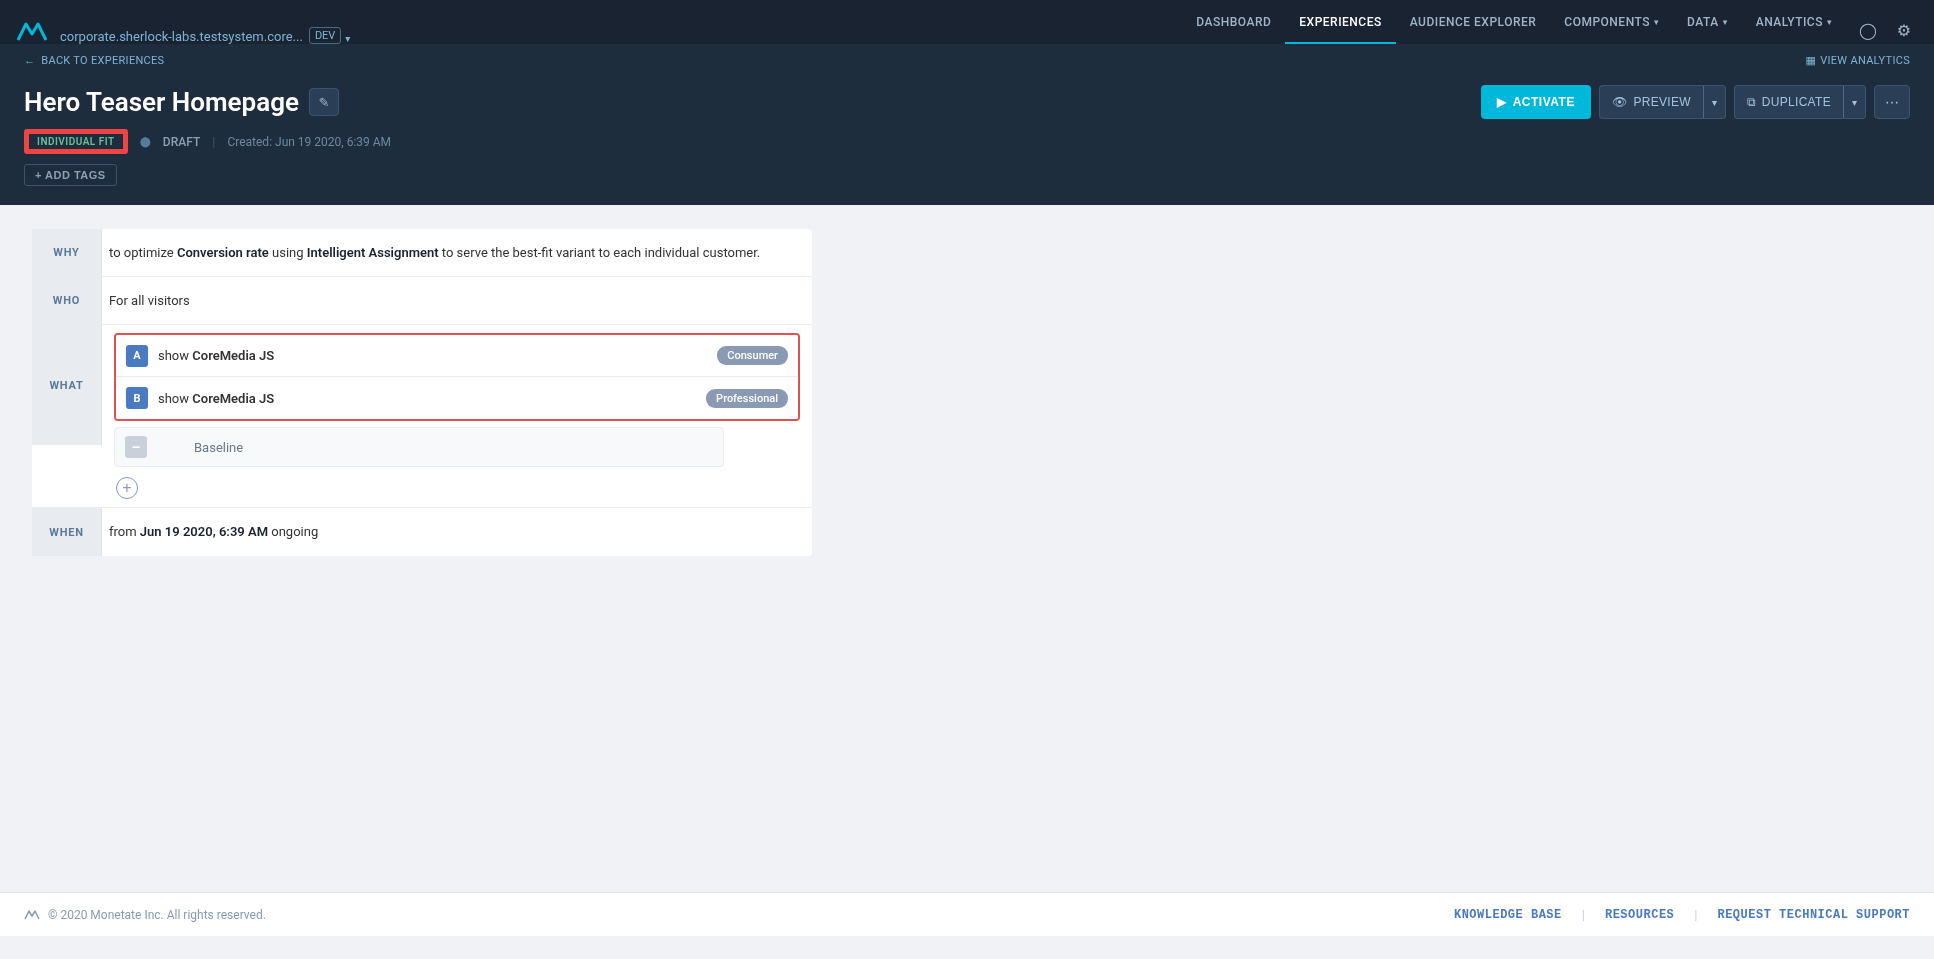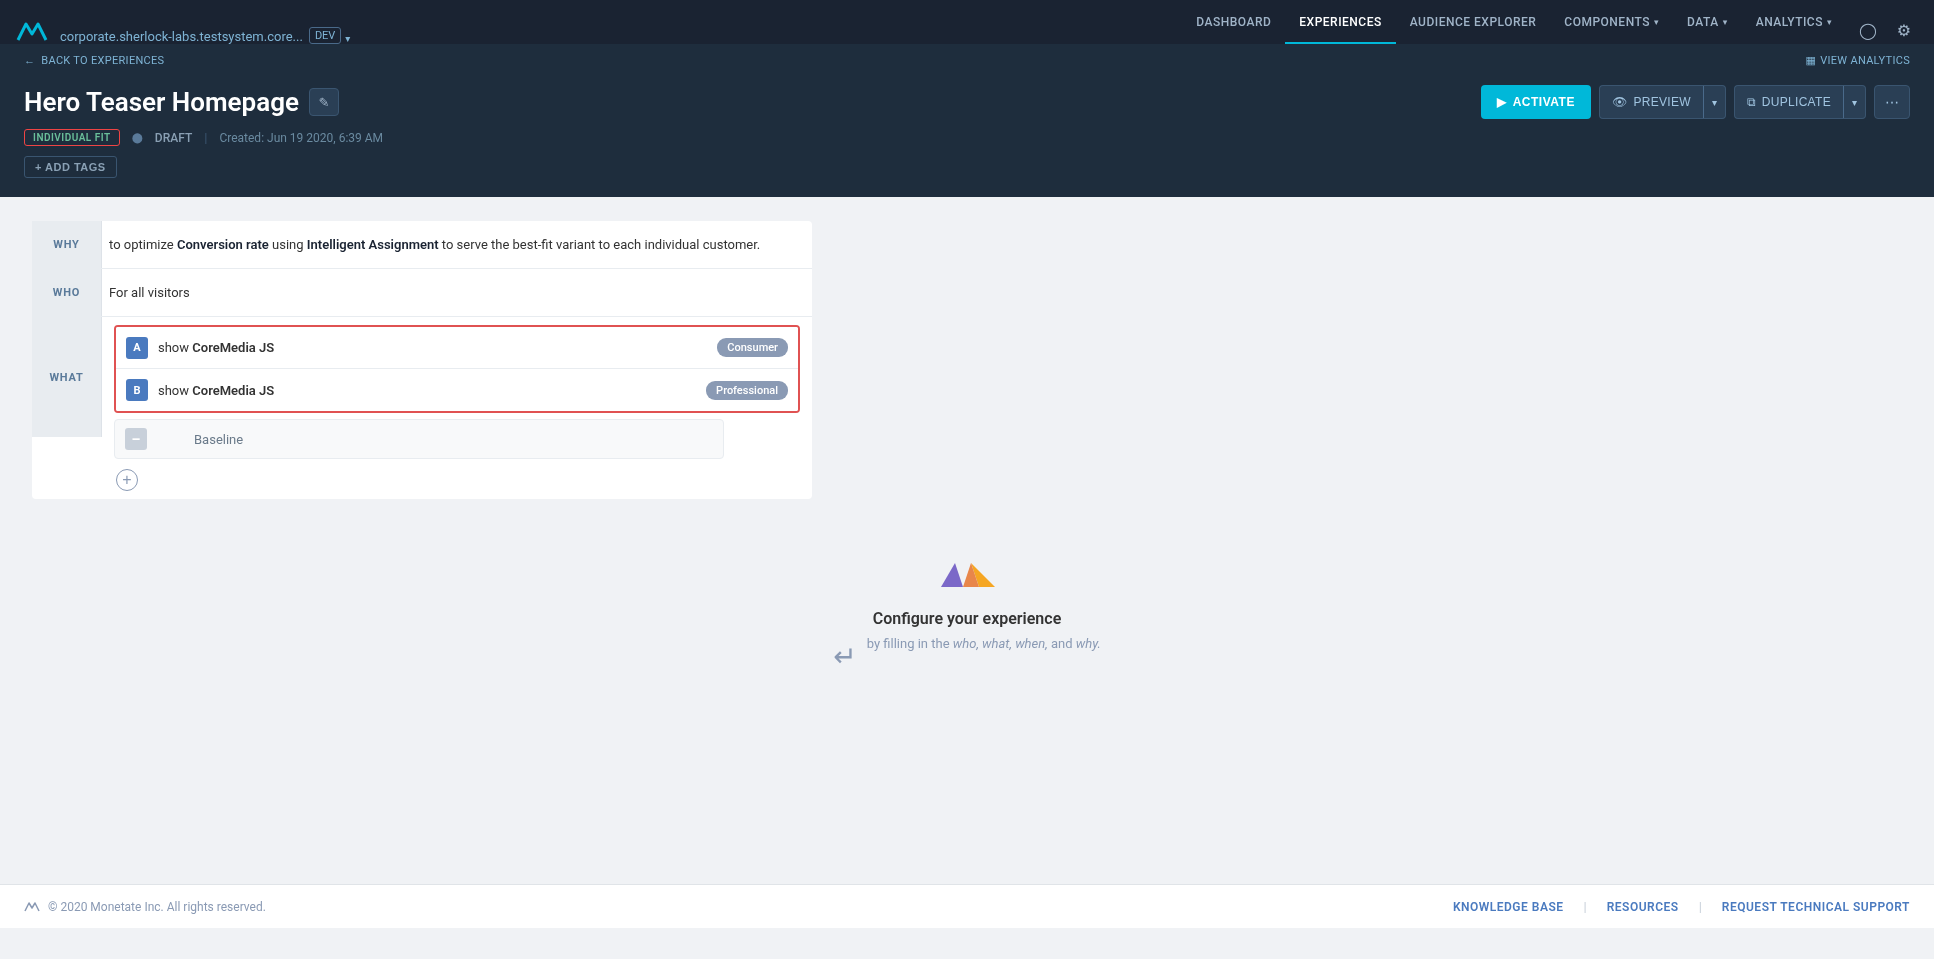--- a/index.html
+++ b/index.html
@@ -209,21 +209,21 @@
       display: flex;
       align-items: center;
     }
     .meta-row {
       display: flex;
       align-items: center;
       gap: 12px;
       padding-bottom: 10px;
     }
     .badge-fit {
-      border: 1px solid #ef4444;
+      border: 5px solid #ef4444;
       color: #6abf9a;
       font-size: 10px;
       font-weight: 600;
       padding: 2px 8px;
       border-radius: 3px;
       letter-spacing: 0.5px;
       text-transform: uppercase;
     }
     .meta-dot {
       color: #5a7a9a;
@@ -452,20 +452,21 @@
       align-items: center;
       gap: 20px;
     }
     .footer-link {
       color: #4a7abf;
       font-size: 12px;
       font-weight: 600;
       letter-spacing: 0.5px;
       text-transform: uppercase;
       cursor: pointer;
+      font-family: Liberation Mono, monospace;
     }
     .footer-sep { color: #c8d0da; }
 
     
     .btn-group {
       display: flex;
       align-items: center;
     }
     .back-row {
       display: flex;
@@ -644,43 +645,30 @@
 
         <div class="baseline-row">
           <div class="baseline-dash">–</div>
           <div class="baseline-text">Baseline</div>
         </div>
 
         <button class="add-variant-btn" style="margin-top:10px; margin-left:2px;">+</button>
       </div>
     </div>
 
-
-
-  </div>
-
-  <div class="configure-section">
-
-    <svg class="configure-logo" viewBox="0 0 60 44" fill="none">
-      <path d="M2 40 L18 8 L30 26 L42 8 L58 40" stroke="transparent" stroke-width="0" fill="none"></path>
-
-      <polygon points="4,38 26,38 18,14" fill="#7b68c8"></polygon>
-
-      <polygon points="34,14 42,38 58,38" fill="#f5a623"></polygon>
-
-      <polygon points="26,38 34,14 42,38" fill="#e8864a"></polygon>
-    </svg>
-    <div class="configure-title">Configure your experience</div>
-    <div class="configure-desc-row">
-      <span class="configure-arrow">↵</span>
-      <span class="configure-subtitle">
-        by filling in the <em>who, what, when,</em> and <em>why.</em>
-      </span>
-    </div>
-  </div>
+    <div class="exp-row">
+      <div class="exp-label">WHEN</div>
+      <div class="exp-content">
+        <span>from <strong>Jun 19 2020, 6:39 AM</strong> ongoing</span>
+      </div>
+    </div>
+
+
+  </div>
+
 
 </div>
 
 <footer class="footer">
   <div class="footer-left">
     <svg width="16" height="12" viewBox="0 0 32 24">
       <path d="M2 20 L10 4 L16 14 L22 4 L30 20" stroke="#8a9ab4" stroke-width="3" fill="none" stroke-linejoin="round"></path>
     </svg>
     <span>© 2020 Monetate Inc. All rights reserved.</span>
   </div>

